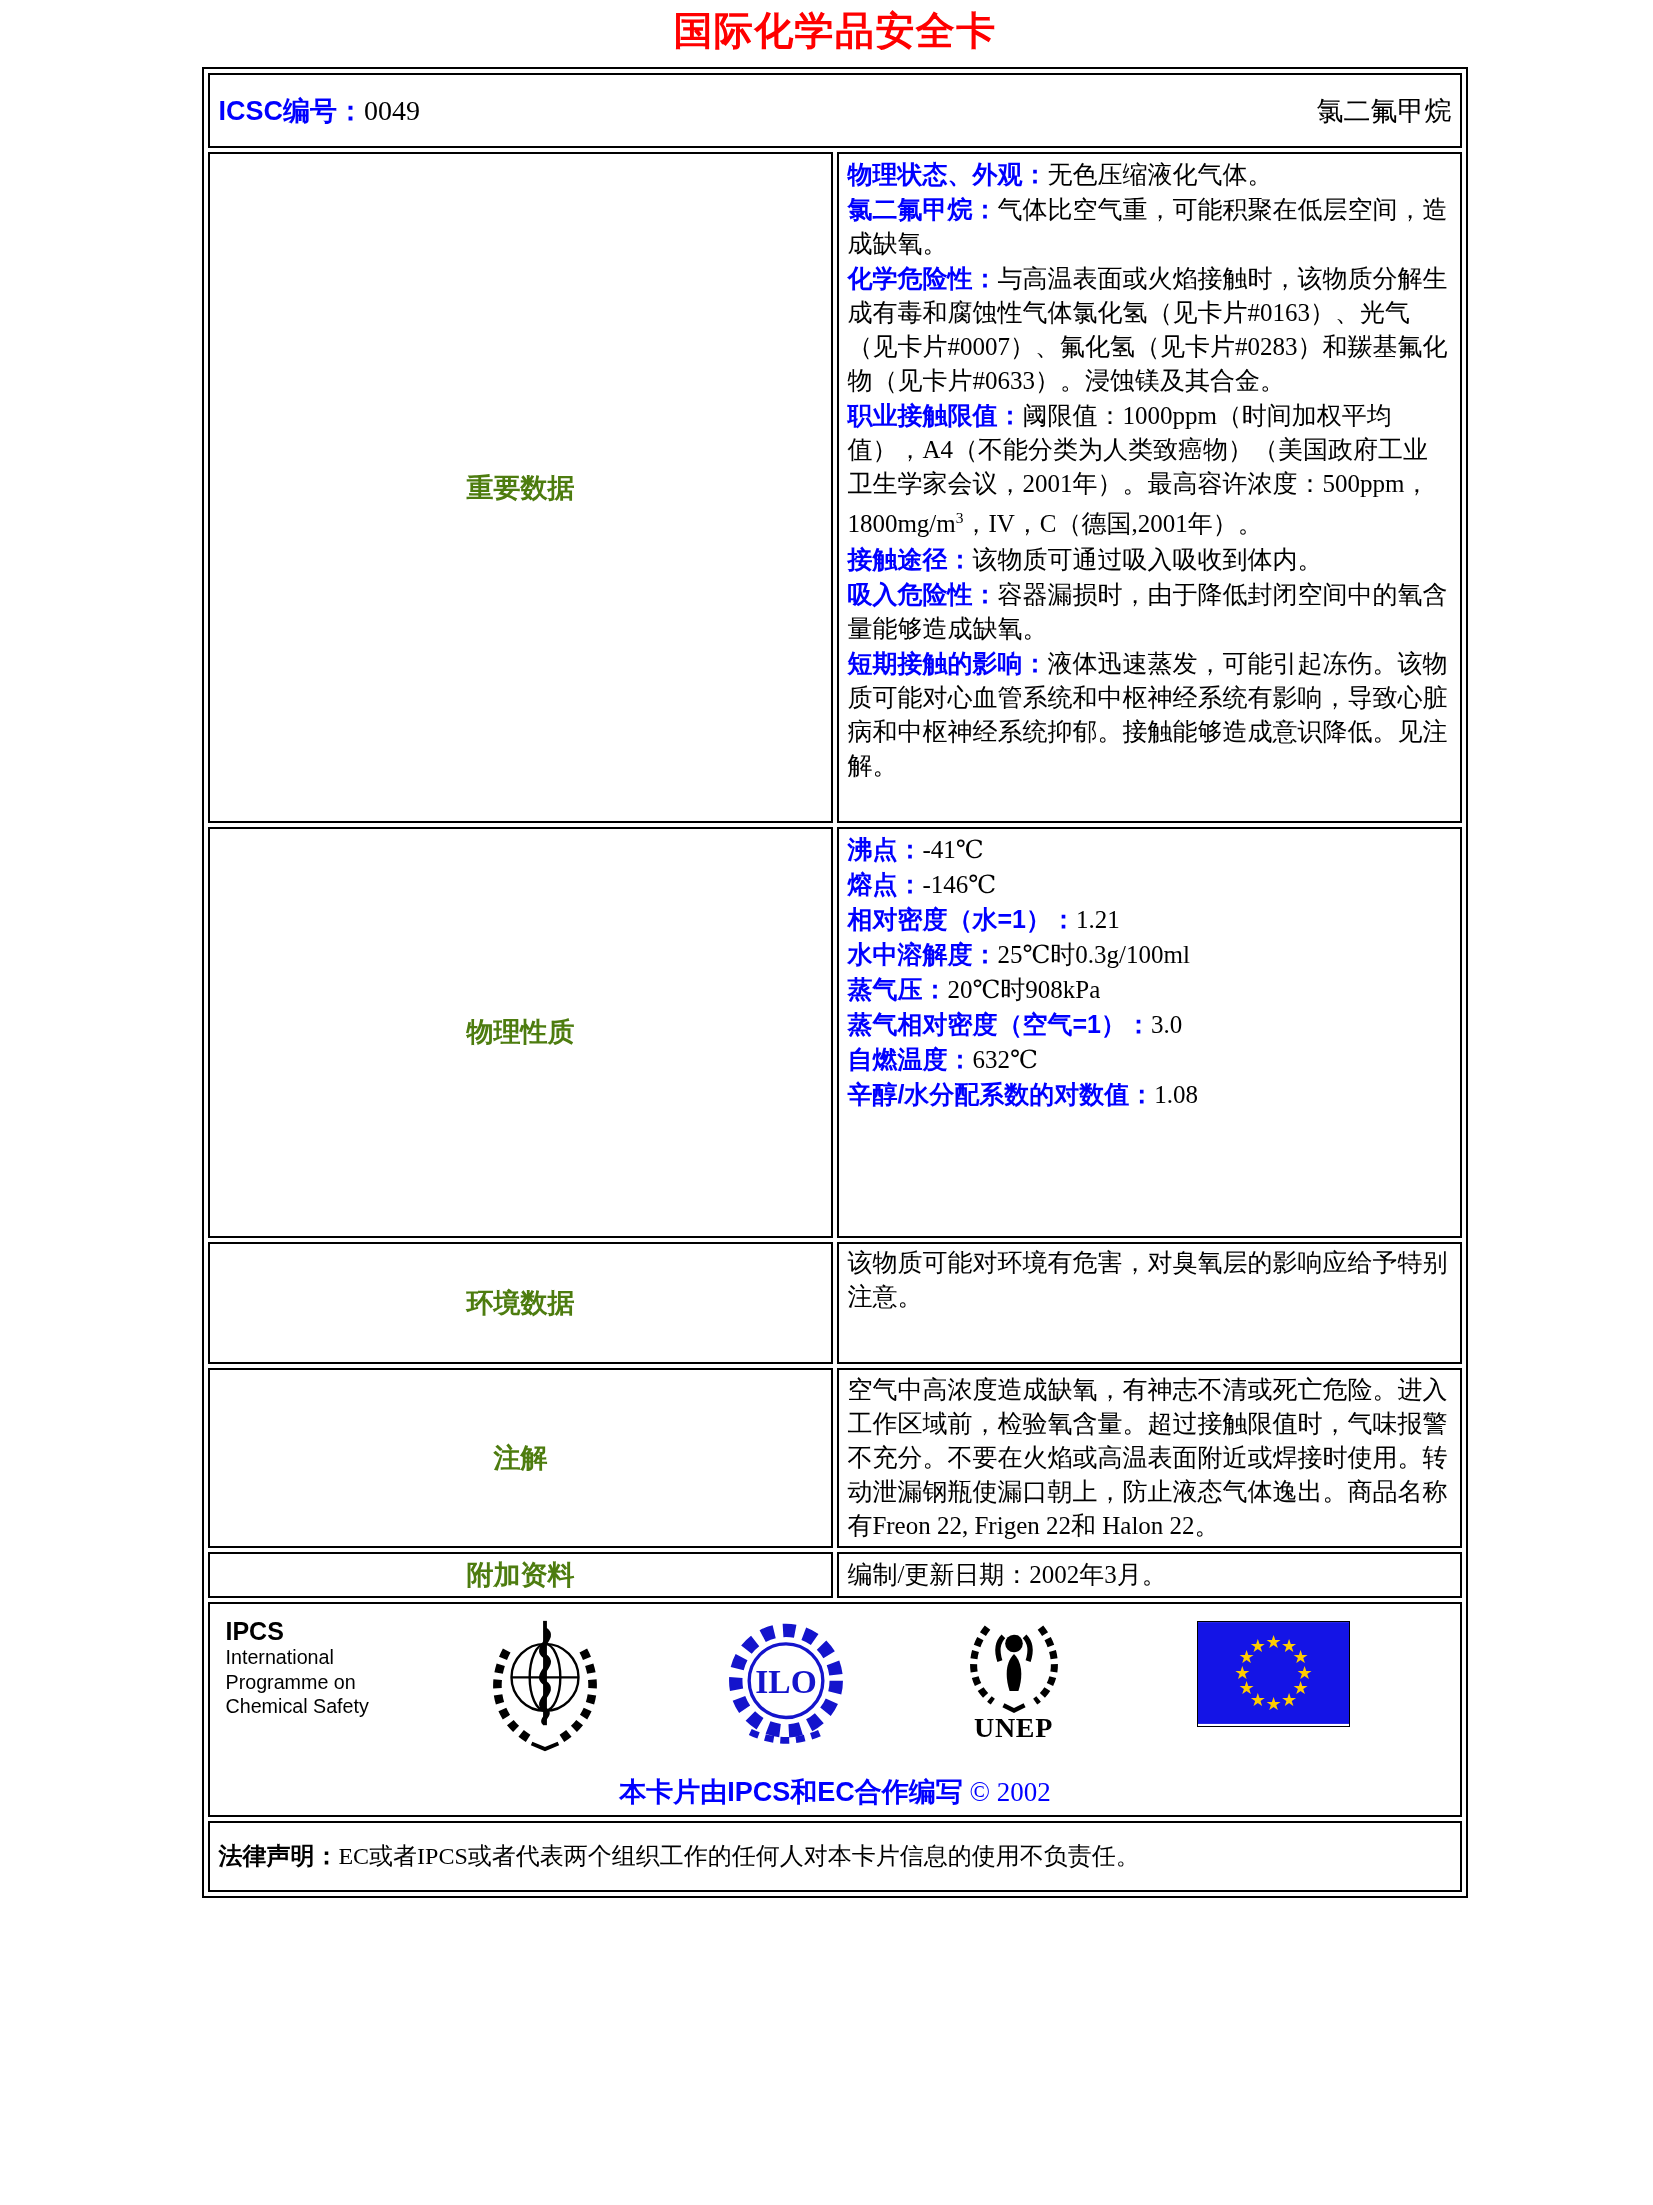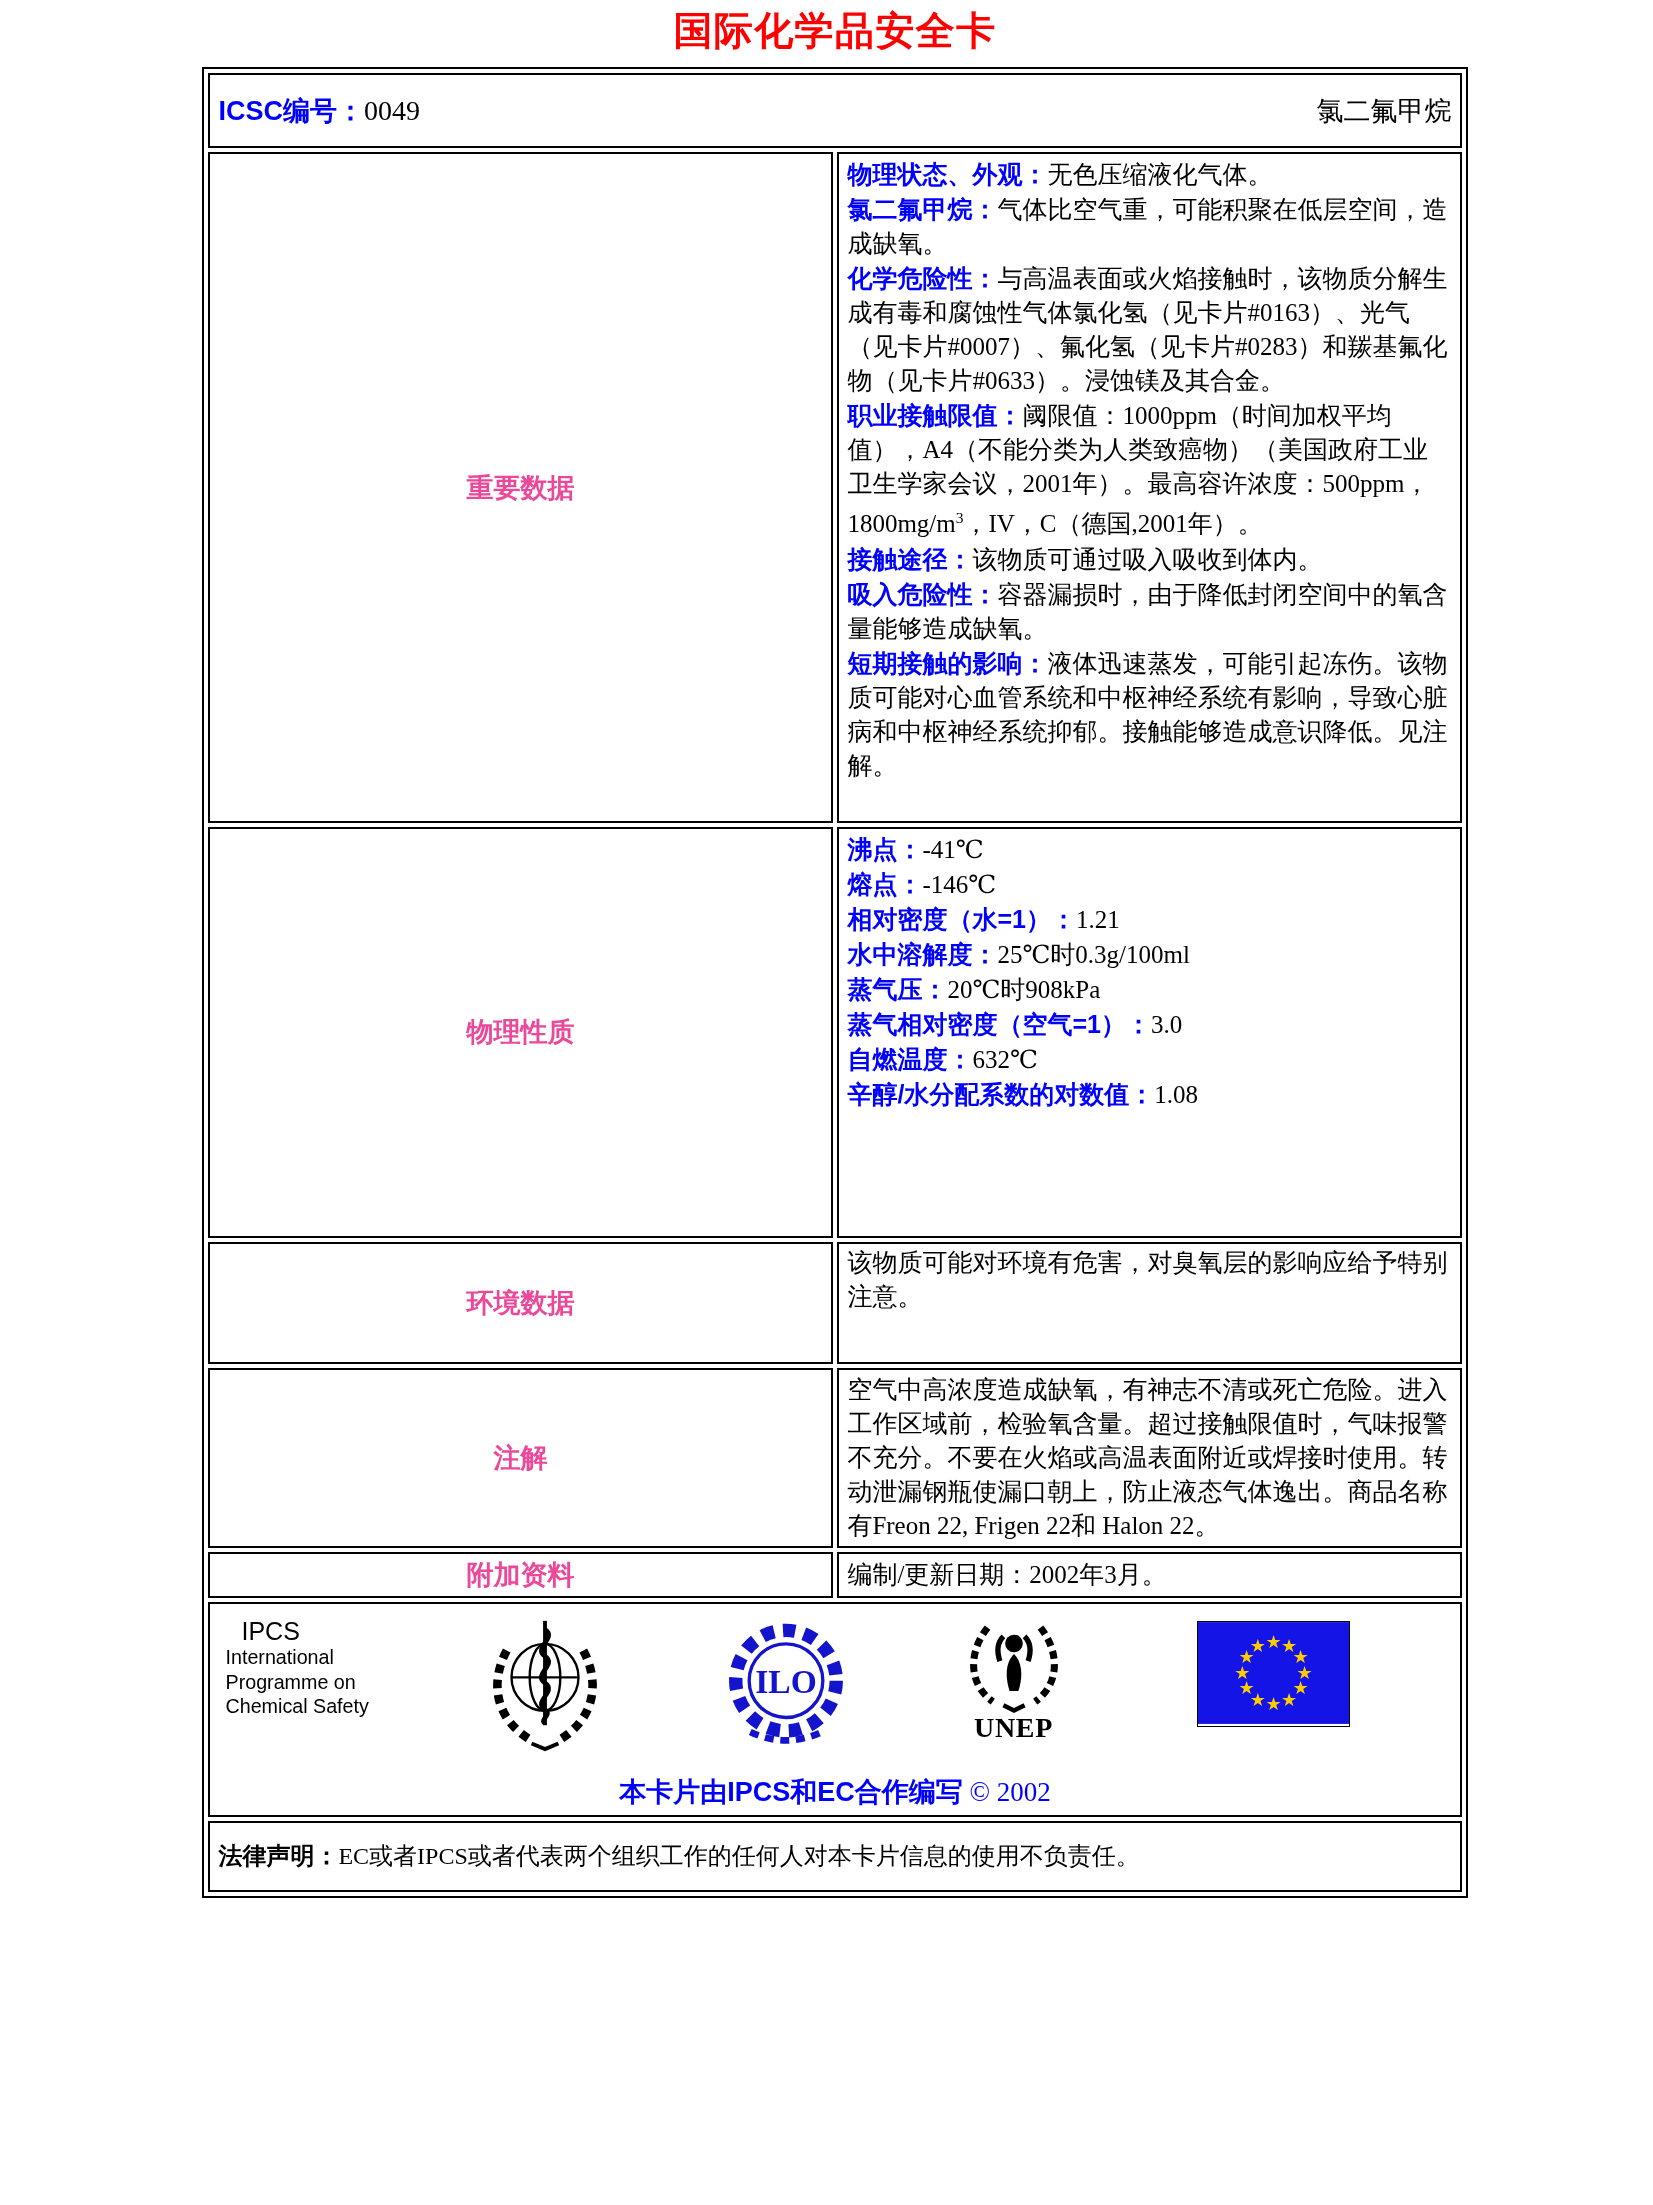--- a/index.html
+++ b/index.html
@@ -6,21 +6,21 @@
   body{width:1654px;height:2205px;position:relative;
        font-family:"Liberation Serif","DejaVu Serif",serif;color:#000;}
   .page-title{position:absolute;top:4.2px;left:202px;width:1266px;
        text-align:center;font-size:39px;font-weight:bold;color:#ff0000;
        font-family:"Liberation Serif","DejaVu Serif",serif;letter-spacing:1.4px;}
   table.card{position:absolute;top:67px;left:202px;width:1266px;
        border:2.8px solid #000;border-collapse:separate;border-spacing:4.9px;
        background:#fff;table-layout:fixed;}
   td{border:2.1px solid #000;background:#fff;}
   td.lbl{width:127px;text-align:center;vertical-align:middle;
-       color:#ec4899;font-weight:bold;font-size:27px;
+       color:#4d7c0f;font-weight:bold;font-size:27px;
        font-family:"Liberation Sans","DejaVu Sans",sans-serif;}
   td.content{vertical-align:top;padding:2.8px 8.4px;font-size:25px;line-height:34px;}
   .blab{color:#0000ff;font-weight:bold;
        font-family:"Liberation Sans","DejaVu Sans",sans-serif;}
   .btxt{color:#000;}
   sup{font-size:0.62em;}
   
   td.hdr{vertical-align:middle;padding:4.2px 8.4px;font-size:27px;height:63px;}
   .hdr-wrap{display:flex;justify-content:space-between;align-items:center;}
   .hdr-left .blab{font-size:27px;}
@@ -29,21 +29,21 @@
   
   td.h-important{height:661px;}
   td.h-physical{height:401px;}
   td.h-env{height:113px;}
   td.h-notes{height:144px;}
   td.h-add{height:37px;vertical-align:middle;}
   
   td.footer-cell{height:181px;padding:12.7px 15.5px 4.2px 15.5px;vertical-align:top;}
   .logos{display:flex;align-items:flex-start;}
   .ipcs-block{width:211px;font-family:"Liberation Sans","DejaVu Sans",sans-serif;}
-  .ipcs-title{font-size:25px;font-weight:normal;line-height:28px;margin-left:16px;}
+  .ipcs-title{font-size:25px;font-weight:bold;line-height:28px;}
   .ipcs-line{font-size:19.7px;line-height:24.6px;}
   .logo{flex:0 0 auto;}
   .who-logo{margin-left:49px;margin-top:1.4px;}
   .ilo-logo{margin-left:113px;}
   .unep-logo{margin-left:106px;text-align:center;}
   .unep-word{font-family:"Liberation Serif","DejaVu Serif",serif;font-weight:bold;
        font-size:28px;line-height:29.5px;letter-spacing:0.7px;margin-top:-2.8px;}
   .eu-flag{margin-left:130px;margin-top:4.2px;border:1.4px solid #000;}
   .copyright{text-align:center;margin-top:20px;font-size:27px;color:#0000ff;}
   .copyright .cbold{font-weight:bold;

